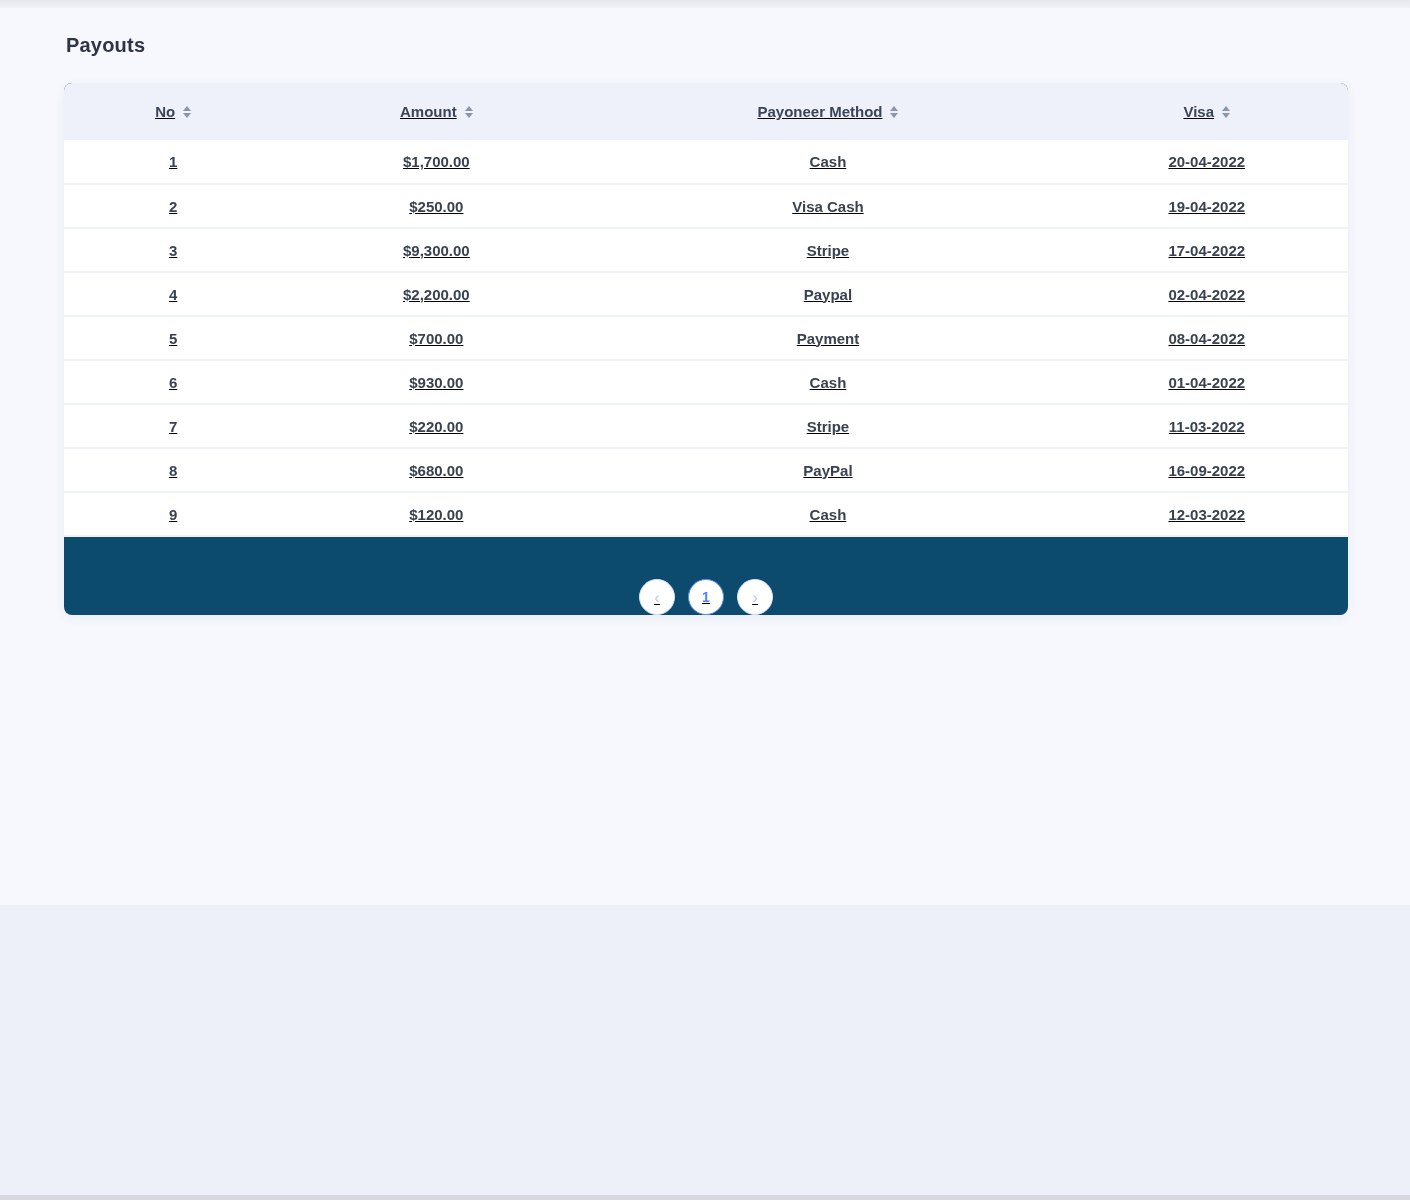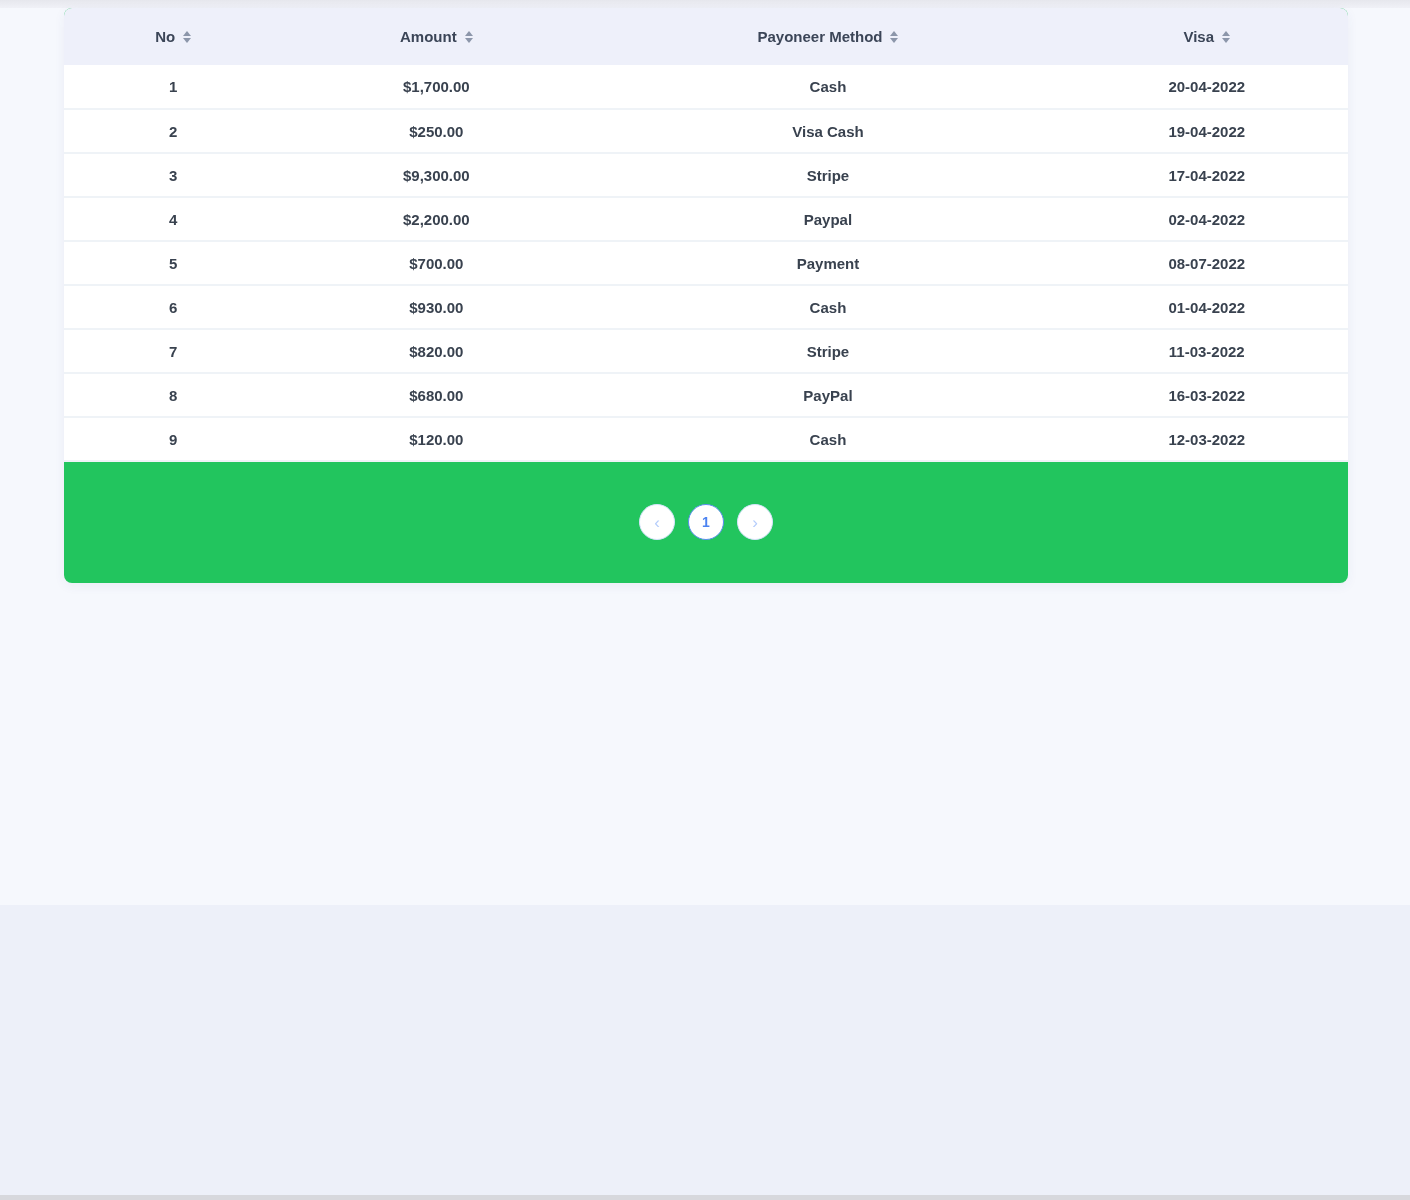--- a/index.html
+++ b/index.html
@@ -24,25 +24,25 @@
   }
   .content {
     position:absolute; top:8px; left:64px; width:1284px;
   }
   .page-title {
     margin:26px 0 26px 2px;
     font-size:20px; font-weight:700; color:#2e3345;
     letter-spacing:.2px;
   }
   .card {
-    background:#22c55e;
+    background:#0c4a6e;
     border-radius:8px;
     overflow:hidden;
     box-shadow:0 3px 12px rgba(45,70,130,.06);
-    padding-bottom:43px;
+    text-decoration:underline;
   }
   table { width:100%; border-collapse:collapse; table-layout:fixed; }
   col.c-no { width:17%; } col.c-amount { width:24%; }
   col.c-method { width:37%; } col.c-date { width:22%; }
   thead th {
     background:#eef0fa;
     height:57px;
     font-size:15px; font-weight:600; color:#3b4557;
     text-align:center; vertical-align:middle;
     cursor:pointer;
@@ -81,20 +81,21 @@
   }
 </style>
 </head>
 <body>
 
 <div class="top-strip"></div>
 <div class="footer-band"></div>
 <div class="bottom-strip"></div>
 
 <div class="content">
+  <h2 class="page-title">Payouts</h2>
 
   <div class="card">
     <table>
       <colgroup>
         <col class="c-no">
           <col class="c-amount">
           <col class="c-method">
           <col class="c-date">
       </colgroup>
       <thead>
@@ -151,42 +152,42 @@
         <td>4</td>
         <td>$2,200.00</td>
         <td>Paypal</td>
         <td>02-04-2022</td>
       </tr>
 
       <tr>
         <td>5</td>
         <td>$700.00</td>
         <td>Payment</td>
-        <td>08-07-2022</td>
+        <td>08-04-2022</td>
       </tr>
 
       <tr>
         <td>6</td>
         <td>$930.00</td>
         <td>Cash</td>
         <td>01-04-2022</td>
       </tr>
 
       <tr>
         <td>7</td>
-        <td>$820.00</td>
+        <td>$220.00</td>
         <td>Stripe</td>
         <td>11-03-2022</td>
       </tr>
 
       <tr>
         <td>8</td>
         <td>$680.00</td>
         <td>PayPal</td>
-        <td>16-03-2022</td>
+        <td>16-09-2022</td>
       </tr>
 
       <tr>
         <td>9</td>
         <td>$120.00</td>
         <td>Cash</td>
         <td>12-03-2022</td>
       </tr>
     </tbody>
     </table>

